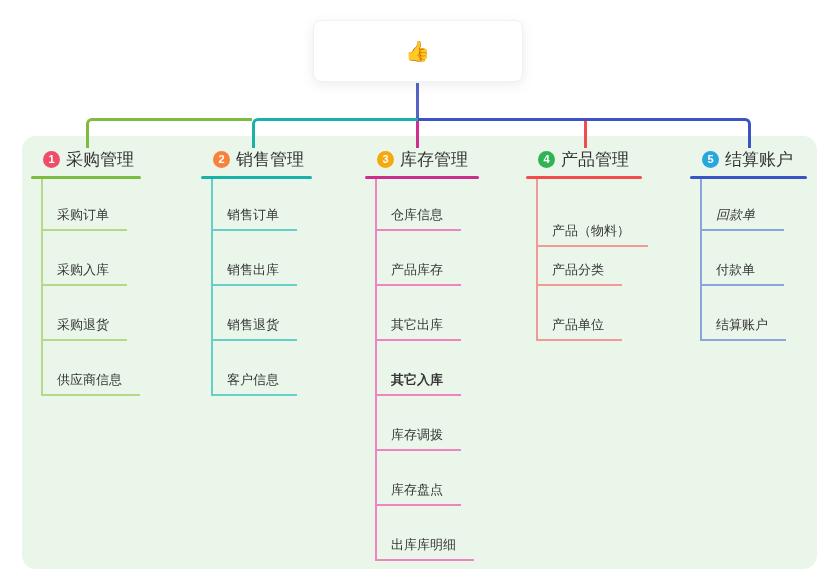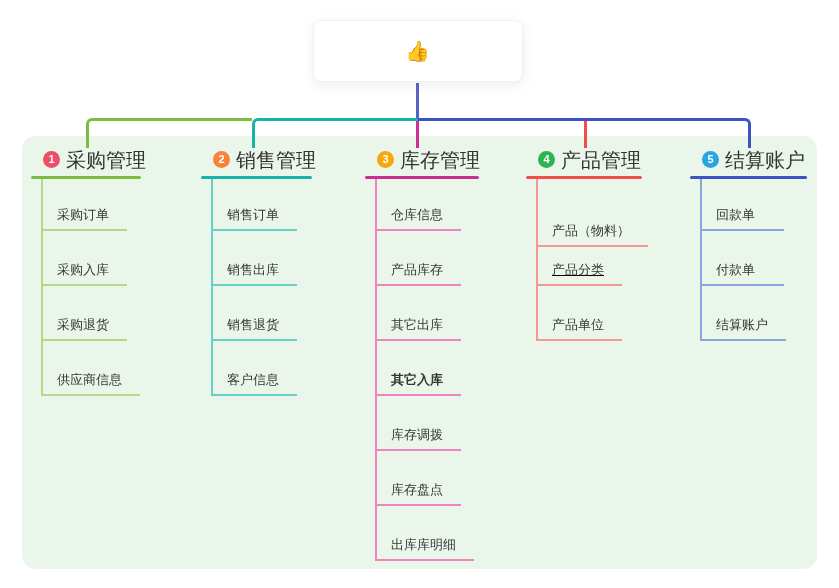--- a/index.html
+++ b/index.html
@@ -23,21 +23,21 @@
   .root-card .thumb{font-size:20px;line-height:1;color:#f0b90b;}
   .root-card .root-label{font-size:21px;font-weight:600;color:#3b4559;letter-spacing:1px;}
   .conn{position:absolute;z-index:2;box-sizing:border-box;}
   .branch{position:absolute;z-index:3;}
   .badge{
     position:absolute;width:17px;height:17px;border-radius:50%;
     color:#ffffff;font-size:11px;font-weight:700;line-height:17px;text-align:center;
     z-index:3;
   }
   .branch-title{
-    position:absolute;font-size:20px;font-weight:500;color:#333333;
+    position:absolute;font-size:17px;font-weight:500;color:#333333;
     white-space:nowrap;z-index:3;line-height:18px;
   }
   .tline{position:absolute;height:3px;z-index:3;border-radius:2px;}
   .trunk{position:absolute;width:2px;z-index:3;}
   .child{
     position:absolute;box-sizing:border-box;height:32px;
     display:flex;align-items:flex-end;
     padding:0 18px 7px 16px;white-space:nowrap;z-index:3;
     border-bottom-style:solid;border-bottom-width:2px;
   }
@@ -126,33 +126,33 @@
         </div>
       </div>
       <div class="branch" style="left: 0px; top: 0px;">
         <div class="badge" style="left: 538px; top: 151px; background: rgb(48, 179, 83);">4</div>
         <div class="branch-title" style="left: 561px; top: 151px;">产品管理</div>
         <div class="tline" style="left: 526px; top: 176px; width: 116px; background: rgb(242, 76, 76);"></div>
         <div class="trunk" style="left: 536px; top: 179px; height: 162px; background: rgb(244, 154, 150);"></div>
         <div class="child" style="left: 536px; top: 191px; border-bottom-color: rgb(244, 154, 150); min-width: 84px; margin-top: 24px;">
           <span>产品（物料）</span>
         </div>
-        <div class="child" style="left: 536px; top: 254px; border-bottom-color: rgb(244, 154, 150); min-width: 84px; text-decoration: underline;">
+        <div class="child" style="left: 536px; top: 254px; border-bottom-color: rgb(244, 154, 150); min-width: 84px;">
           <span>产品分类</span>
         </div>
         <div class="child" style="left: 536px; top: 309px; border-bottom-color: rgb(244, 154, 150); min-width: 84px;">
           <span>产品单位</span>
         </div>
       </div>
       <div class="branch" style="left: 0px; top: 0px;">
         <div class="badge" style="left: 702px; top: 151px; background: rgb(40, 166, 222);">5</div>
         <div class="branch-title" style="left: 725px; top: 151px;">结算账户</div>
         <div class="tline" style="left: 690px; top: 176px; width: 117px; background: rgb(59, 83, 197);"></div>
         <div class="trunk" style="left: 700px; top: 179px; height: 162px; background: rgb(138, 164, 220);"></div>
-        <div class="child" style="left: 700px; top: 199px; border-bottom-color: rgb(138, 164, 220); min-width: 84px;">
+        <div class="child" style="left: 700px; top: 199px; border-bottom-color: rgb(138, 164, 220); min-width: 84px; font-style: italic;">
           <span>回款单</span>
         </div>
         <div class="child" style="left: 700px; top: 254px; border-bottom-color: rgb(138, 164, 220); min-width: 84px;">
           <span>付款单</span>
         </div>
         <div class="child" style="left: 700px; top: 309px; border-bottom-color: rgb(138, 164, 220); min-width: 84px;">
           <span>结算账户</span>
         </div>
       </div>
     </div>

